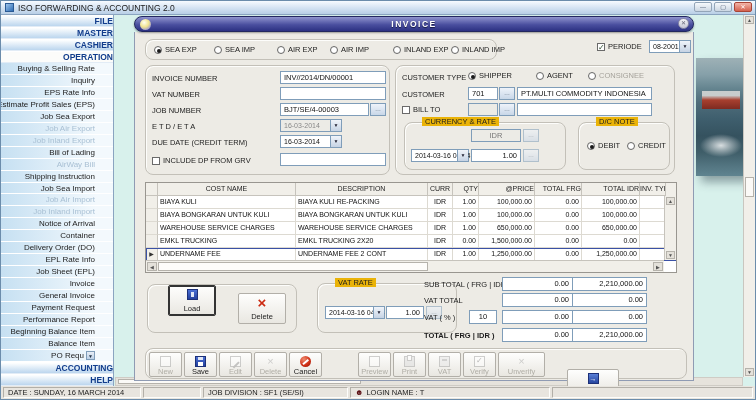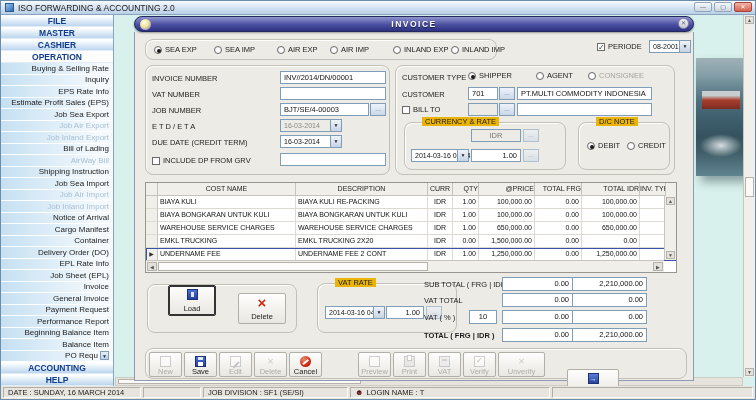--- a/index.html
+++ b/index.html
@@ -14,27 +14,27 @@
   .appicon{width:9px;height:9px;background:linear-gradient(135deg,#9cc4ec,#2f6db4);border:1px solid #2a5a94;flex:none}
   .apptb .t{font-size:8.5px;color:#1a1a1a}
   .winbtns{position:absolute;right:3px;top:1px;display:flex;gap:2px}
   .wb{width:18px;height:10px;font-size:6px;line-height:9px;text-align:center;color:#40506a;
     background:linear-gradient(#f6f9fc,#ccd7e3);border:1px solid #93a5b8;border-radius:2px}
   .wb.close{background:linear-gradient(#f2b4a8,#d4604e);color:#fff;border-color:#a84436}
 
   
   .sidebar{position:absolute;left:0;top:14px;width:113px;bottom:13px;background:#fff;
     border-right:1px solid #8aa4c0;display:flex;flex-direction:column}
-  .sb-h{height:12px;line-height:11px;text-align:center;font-size:8.5px;font-weight:bold;color:#123d8c;
+  .sb-h{height:12px;line-height:11px;text-align:right;font-size:8.5px;font-weight:bold;color:#123d8c;
     background:linear-gradient(#feffff,#bcd6ee);border-bottom:1px solid #e2ecf6;border-top:1px solid #fff}
   .sb-h.active{background:#fcfcfa}
   .sb-items{flex:1;display:flex;flex-direction:column;overflow:hidden}
   .sb-item{flex:1;font-size:8px;color:#222;background:linear-gradient(90deg,#c6e0f2,#f3f9fd 85%);
     border-bottom:1px solid #fff;display:flex;align-items:center;justify-content:flex-end;
-    padding-right:4px;position:relative;white-space:nowrap}
+    padding-right:18px;position:relative;white-space:nowrap}
   .sb-item.dis{color:#a9c0d4}
   .sb-combo{width:9px;height:9px;margin-left:2px;background:linear-gradient(#e8eef6,#bcd0e6);
     border:1px solid #7f9db9;font-size:5px;line-height:8px;text-align:center;color:#234}
 
   
   .statusbar{position:absolute;left:0;bottom:0;right:0;height:13px;background:#e8e5df;display:flex;gap:2px;padding:1px 2px}
   .seg{border:1px solid;border-color:#b2afa8 #fdfdfb #fdfdfb #b2afa8;display:flex;align-items:center;
     padding:0 4px;font-size:7.5px;color:#1c1c1c;white-space:nowrap;overflow:hidden}
   .login-ic{font-size:8px;color:#5b0f14;margin-right:3px}
 
@@ -179,21 +179,20 @@
       <div class="sb-item">Job Sea Export</div>
       <div class="sb-item dis">Job Air Export</div>
       <div class="sb-item dis">Job Inland Export</div>
       <div class="sb-item">Bill of Lading</div>
       <div class="sb-item dis">AirWay Bill</div>
       <div class="sb-item">Shipping Instruction</div>
       <div class="sb-item">Job Sea Import</div>
       <div class="sb-item dis">Job Air Import</div>
       <div class="sb-item dis">Job Inland Import</div>
       <div class="sb-item">Notice of Arrival</div>
-      <div class="sb-item">Cargo Manifest</div>
       <div class="sb-item">Container</div>
       <div class="sb-item">Delivery Order (DO)</div>
       <div class="sb-item">EPL Rate Info</div>
       <div class="sb-item">Job Sheet (EPL)</div>
       <div class="sb-item">Invoice</div>
       <div class="sb-item">General Invoice</div>
       <div class="sb-item">Payment Request</div>
       <div class="sb-item">Performance Report</div>
       <div class="sb-item">Beginning Balance Item</div>
       <div class="sb-item">Balance Item</div>

